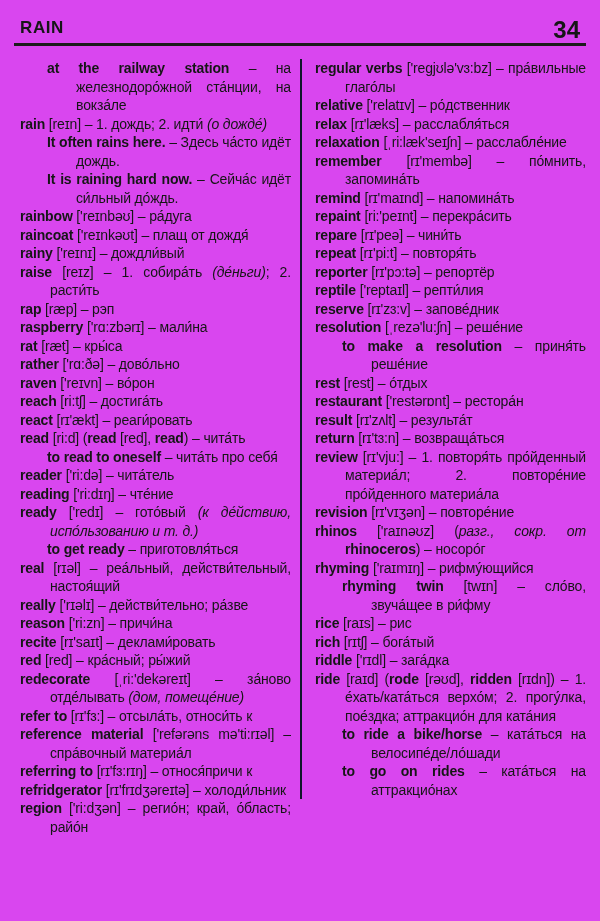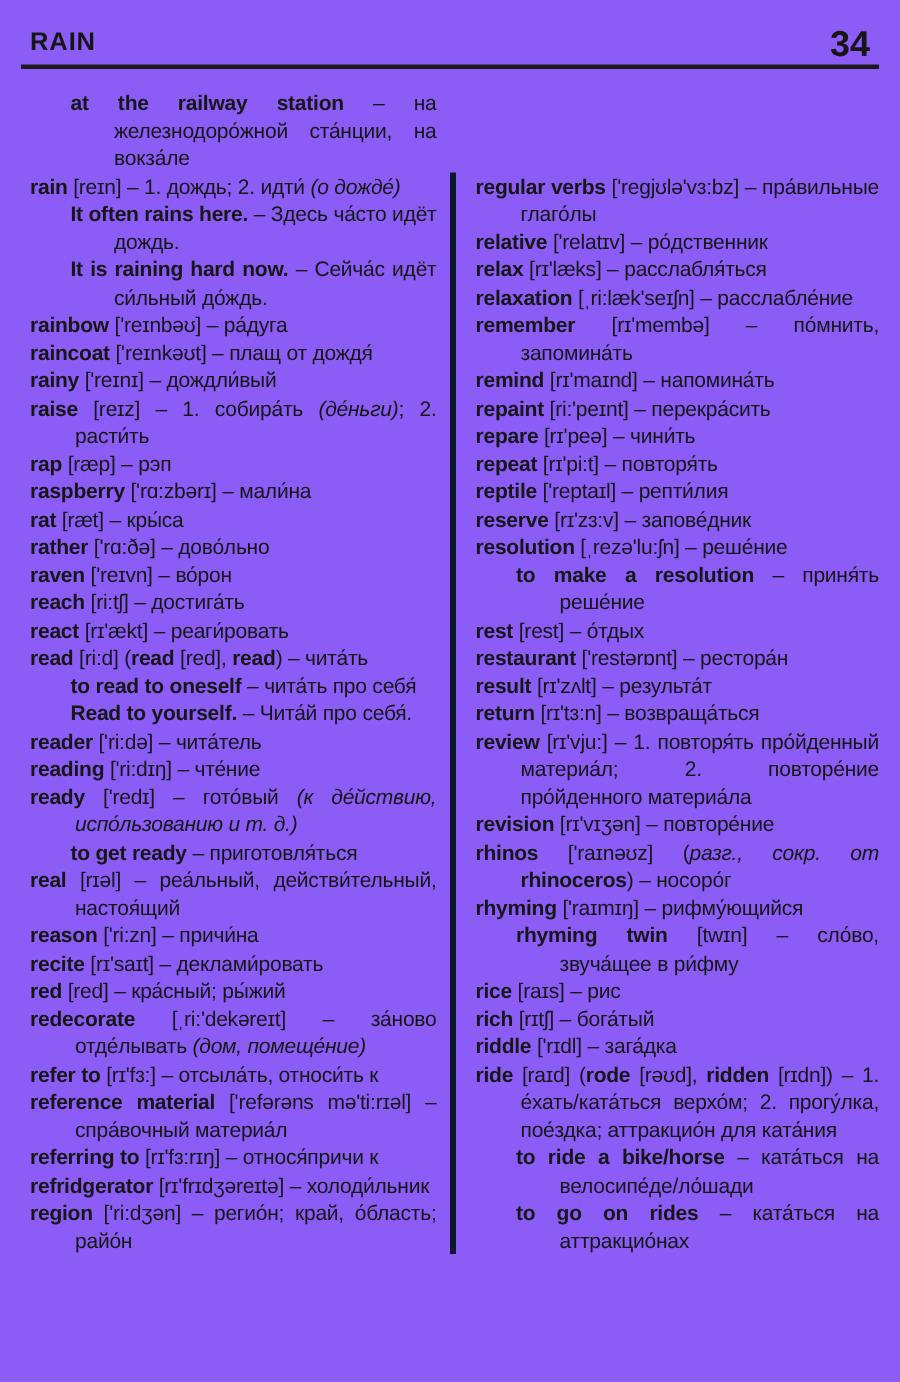--- a/index.html
+++ b/index.html
@@ -4,21 +4,21 @@
 <style>
   html, body {
     margin: 0;
     padding: 0;
     background: #f6f6f4;
   }
   .page {
     position: relative;
     width: 600px;
     height: 921px;
-    background: #8b5cf6;
+    background: #d946ef;
     color: #161616;
     font-family: "Liberation Sans", "DejaVu Sans", sans-serif;
     overflow: hidden;
     box-sizing: border-box;
     padding: 14px 14px 0 14px;
   }
   .header {
     display: flex;
     justify-content: space-between;
     align-items: flex-end;
@@ -31,33 +31,33 @@
     letter-spacing: 0.6px;
   }
   .page-number {
     font-weight: bold;
     font-size: 24px;
     line-height: 17px;
   }
   .columns {
     display: flex;
     padding-top: 13px;
-    align-items: flex-end;
+    align-items: flex-start;
   }
   .col {
     width: 50%;
     box-sizing: border-box;
     font-size: 14px;
     line-height: 18.5px;
     text-align: justify;
     letter-spacing: -0.15px;
   }
   .col-left { padding: 0 9px 0 6px; }
   .col-right {
-    border-left: 4px solid #0f172a;
+    border-left: 2px solid #0f172a;
     padding: 0 0 0 13px;
   }
   .entry {
     padding-left: 30px;
     text-indent: -30px;
   }
   .entry.sub {
     padding-left: 56px;
     text-indent: -29px;
   }
@@ -85,46 +85,47 @@
         <div class="entry"><span class="rb">raise</span><span class="rn"> [reɪz] – 1. собира́ть </span><span class="ri">(де́ньги)</span><span class="rn">; 2. расти́ть</span></div>
         <div class="entry"><span class="rb">rap</span><span class="rn"> [ræp] – рэп</span></div>
         <div class="entry"><span class="rb">raspberry</span><span class="rn"> ['rɑ:zbərɪ] – мали́на</span></div>
         <div class="entry"><span class="rb">rat</span><span class="rn"> [ræt] – кры́са</span></div>
         <div class="entry"><span class="rb">rather</span><span class="rn"> ['rɑ:ðə] – дово́льно</span></div>
         <div class="entry"><span class="rb">raven</span><span class="rn"> ['reɪvn] – во́рон</span></div>
         <div class="entry"><span class="rb">reach</span><span class="rn"> [ri:tʃ] – достига́ть</span></div>
         <div class="entry"><span class="rb">react</span><span class="rn"> [rɪ'ækt] – реаги́ровать</span></div>
         <div class="entry"><span class="rb">read</span><span class="rn"> [ri:d] (</span><span class="rb">read</span><span class="rn"> [red], </span><span class="rb">read</span><span class="rn">) – чита́ть</span></div>
         <div class="entry sub"><span class="rb">to read to oneself</span><span class="rn"> – чита́ть про себя́</span></div>
-        <div class="entry sub"><span class="rb">Read to yourself.</span><span class="rn"> – Чита́й про себя́.</span></div>
         <div class="entry"><span class="rb">reader</span><span class="rn"> ['ri:də] – чита́тель</span></div>
         <div class="entry"><span class="rb">reading</span><span class="rn"> ['ri:dɪŋ] – чте́ние</span></div>
         <div class="entry"><span class="rb">ready</span><span class="rn"> ['redɪ] – гото́вый </span><span class="ri">(к де́йствию, испо́льзованию и т. д.)</span></div>
         <div class="entry sub"><span class="rb">to get ready</span><span class="rn"> – приготовля́ться</span></div>
         <div class="entry"><span class="rb">real</span><span class="rn"> [rɪəl] – реа́льный, действи́тельный, настоя́щий</span></div>
+        <div class="entry"><span class="rb">really</span><span class="rn"> ['rɪəlɪ] – действи́тельно; ра́зве</span></div>
         <div class="entry"><span class="rb">reason</span><span class="rn"> ['ri:zn] – причи́на</span></div>
         <div class="entry"><span class="rb">recite</span><span class="rn"> [rɪ'saɪt] – деклами́ровать</span></div>
         <div class="entry"><span class="rb">red</span><span class="rn"> [red] – кра́сный; ры́жий</span></div>
         <div class="entry"><span class="rb">redecorate</span><span class="rn"> [ˌri:'dekəreɪt] – за́ново отде́лывать </span><span class="ri">(дом, помеще́ние)</span></div>
         <div class="entry"><span class="rb">refer to</span><span class="rn"> [rɪ'fɜ:] – отсыла́ть, относи́ть к</span></div>
         <div class="entry"><span class="rb">reference material</span><span class="rn"> ['refərəns mə'ti:rɪəl] – спра́вочный материа́л</span></div>
         <div class="entry"><span class="rb">referring to</span><span class="rn"> [rɪ'fɜ:rɪŋ] – относя́причи к</span></div>
         <div class="entry"><span class="rb">refridgerator</span><span class="rn"> [rɪ'frɪdʒəreɪtə] – холоди́льник</span></div>
         <div class="entry"><span class="rb">region</span><span class="rn"> ['ri:dʒən] – регио́н; край, о́бласть; райо́н</span></div>
       </div>
     <div class="col col-right">
         <div class="entry"><span class="rb">regular verbs</span><span class="rn"> ['regjʊlə'vɜ:bz] – пра́вильные глаго́лы</span></div>
         <div class="entry"><span class="rb">relative</span><span class="rn"> ['relatɪv] – ро́дственник</span></div>
         <div class="entry"><span class="rb">relax</span><span class="rn"> [rɪ'læks] – расслабля́ться</span></div>
         <div class="entry"><span class="rb">relaxation</span><span class="rn"> [ˌri:læk'seɪʃn] – расслабле́ние</span></div>
         <div class="entry"><span class="rb">remember</span><span class="rn"> [rɪ'membə] – по́мнить, запомина́ть</span></div>
         <div class="entry"><span class="rb">remind</span><span class="rn"> [rɪ'maɪnd] – напомина́ть</span></div>
         <div class="entry"><span class="rb">repaint</span><span class="rn"> [ri:'peɪnt] – перекра́сить</span></div>
         <div class="entry"><span class="rb">repare</span><span class="rn"> [rɪ'peə] – чини́ть</span></div>
         <div class="entry"><span class="rb">repeat</span><span class="rn"> [rɪ'pi:t] – повторя́ть</span></div>
+        <div class="entry"><span class="rb">reporter</span><span class="rn"> [rɪ'pɔ:tə] – репортёр</span></div>
         <div class="entry"><span class="rb">reptile</span><span class="rn"> ['reptaɪl] – репти́лия</span></div>
         <div class="entry"><span class="rb">reserve</span><span class="rn"> [rɪ'zɜ:v] – запове́дник</span></div>
         <div class="entry"><span class="rb">resolution</span><span class="rn"> [ˌrezə'lu:ʃn] – реше́ние</span></div>
         <div class="entry sub"><span class="rb">to make a resolution</span><span class="rn"> – приня́ть реше́ние</span></div>
         <div class="entry"><span class="rb">rest</span><span class="rn"> [rest] – о́тдых</span></div>
         <div class="entry"><span class="rb">restaurant</span><span class="rn"> ['restərɒnt] – рестора́н</span></div>
         <div class="entry"><span class="rb">result</span><span class="rn"> [rɪ'zʌlt] – результа́т</span></div>
         <div class="entry"><span class="rb">return</span><span class="rn"> [rɪ'tɜ:n] – возвраща́ться</span></div>
         <div class="entry"><span class="rb">review</span><span class="rn"> [rɪ'vju:] – 1. повторя́ть про́йденный материа́л; 2. повторе́ние про́йденного материа́ла</span></div>
         <div class="entry"><span class="rb">revision</span><span class="rn"> [rɪ'vɪʒən] – повторе́ние</span></div>

